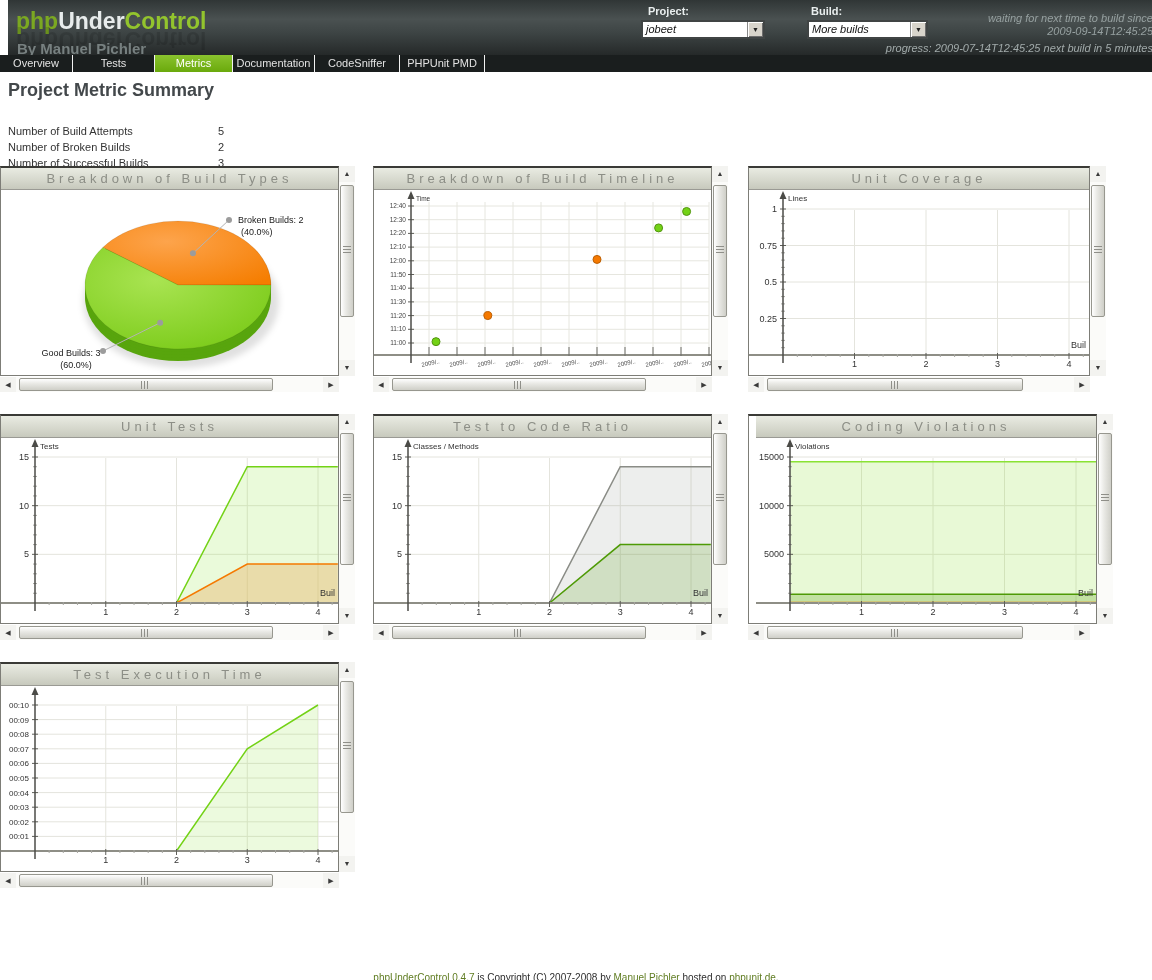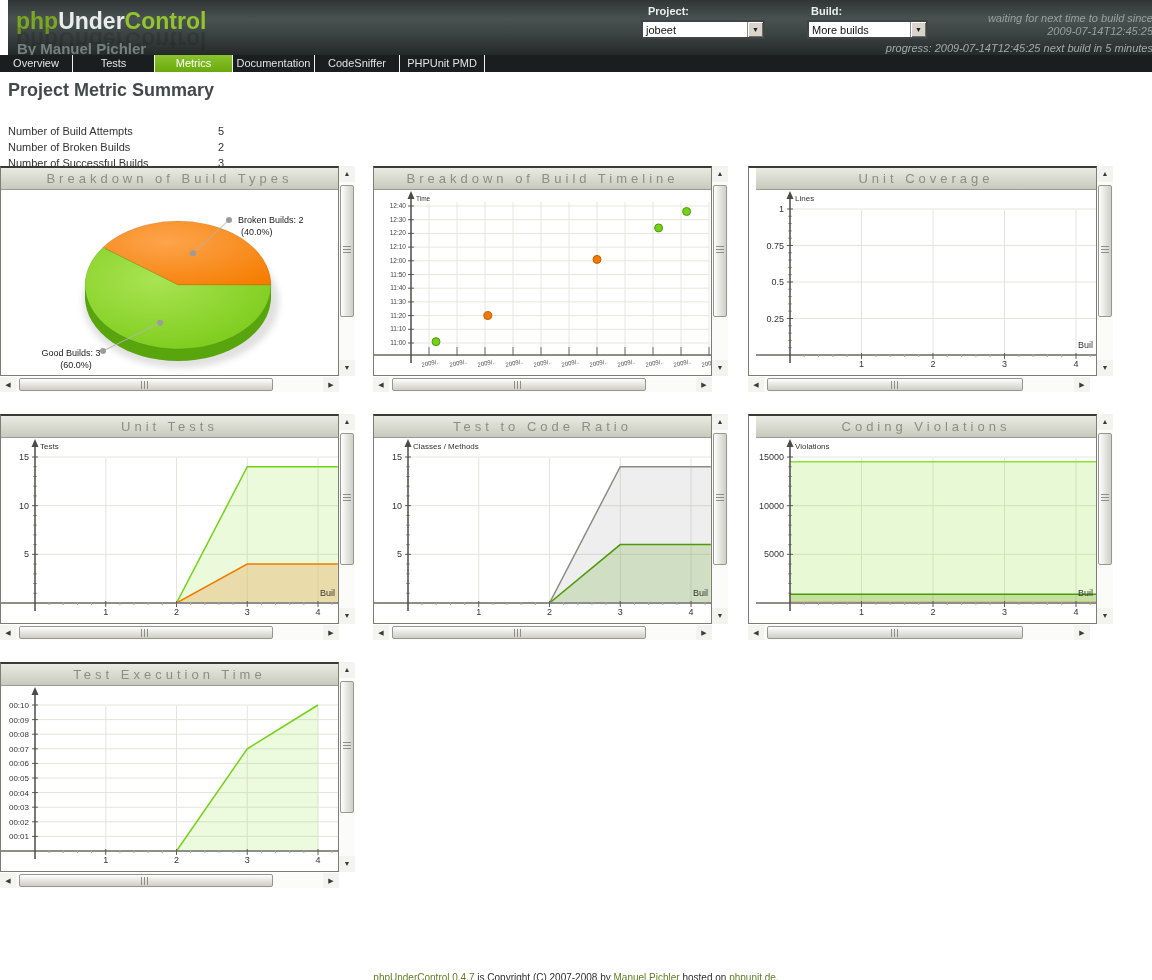--- a/index.html
+++ b/index.html
@@ -11,21 +11,21 @@
   .header { position:absolute; left:8px; top:0; width:1152px; height:55px;
     background:linear-gradient(180deg,#303636 0%,#4a5151 35%,#3d4444 60%,#252929 100%); }
   .logo { position:absolute; left:8px; top:8px; font-size:23px; font-weight:bold; letter-spacing:0; }
   .logo .lg-php { color:#7ba821; }
   .logo .lg-under { color:#e8ecec; }
   .logo .lg-control { color:#93c42d; }
   .logo-reflect { position:absolute; left:8px; top:26px; font-size:23px; font-weight:bold;
     transform:scaleY(-1); opacity:0.13; pointer-events:none; }
   .byline { position:absolute; left:9px; top:40px; font-size:15px; font-weight:bold; color:#778080; }
   .hdr-label { position:absolute; font-size:11px; font-weight:bold; color:#e9eeee; top:5px; }
-  .select { position:absolute; top:20px; height:15px; background:#fff; border:2px solid #404444; display:flex; align-items:flex-end; }
+  .select { position:absolute; top:20px; height:15px; background:#fff; border:2px solid #404444; display:flex; align-items:flex-start;font-style:italic; }
   .select-value { flex:1; font-size:11px; color:#111; padding:1px 3px; white-space:nowrap; overflow:hidden; }
   .select-btn { width:15px; background:#d8d4cb; border-left:1px solid #888;
     box-shadow:inset 1px 1px 0 #fff, inset -1px -1px 0 #6d6d6d;
     font-size:7px; color:#222; text-align:center; line-height:15px; cursor:default; }
   .status { position:absolute; right:7px; text-align:right; font-size:11px; font-style:italic; color:#96a0a0; }
   .s1 { top:12px; } .s2 { top:25px; } .s3 { top:42px; color:#a2abab; }
 
   
   .tabbar { position:absolute; left:0; top:55px; width:1152px; height:17px; background:#1a1e1e; display:flex; }
   .tab { height:17px; line-height:17px; text-align:center; font-size:11px; color:#e2e2e2;
@@ -88,21 +88,21 @@
       <span class="select-btn">▼</span>
     </div>
 
     <div class="hdr-label" style="left:803px;">Build:</div>
     <div class="select" style="left:799px; width:117px;">
       <span class="select-value">More builds</span>
       <span class="select-btn">▼</span>
     </div>
 
     <div class="status s1">waiting for next time to build since</div>
-    <div class="status s2">2009-07-14T12:45:25</div>
+    <div class="status s2">2009-09-14T12:45:25</div>
     <div class="status s3">progress: 2009-07-14T12:45:25 next build in 5 minutes</div>
   </div>
 
   <div class="tabbar">
     <div class="tab" style="width:72px;">Overview</div>
     <div class="tab" style="width:81px;">Tests</div>
     <div class="tab active" style="width:77px;">Metrics</div>
     <div class="tab" style="width:81px;">Documentation</div>
     <div class="tab" style="width:84px;">CodeSniffer</div>
     <div class="tab" style="width:84px;">PHPUnit PMD</div>
@@ -281,21 +281,21 @@
           <div class="sb-thumb h">
             <div class="grip-h"></div>
           </div>
         </div>
         <div class="sb-btn">▶</div>
       </div>
   </div>
 
   <div class="panel" style="left:748px; top:166px;">
     <div class="panel-row">
-      <div class="panel-main" style="width:340px;padding-left:7px;">
+      <div class="panel-main" style="width:340px;">
         <div class="panel-title">Unit Coverage</div>
         <div class="chart-host" style="width:340px;">
             <svg width="340" height="185" viewBox="0 0 340 185">
               <line x1="34" y1="128.5" x2="340" y2="128.5" stroke="#e4e4dd" stroke-width="1"></line>
               <line x1="34" y1="92" x2="340" y2="92" stroke="#e4e4dd" stroke-width="1"></line>
               <line x1="34" y1="55.5" x2="340" y2="55.5" stroke="#e4e4dd" stroke-width="1"></line>
               <line x1="34" y1="19" x2="340" y2="19" stroke="#e4e4dd" stroke-width="1"></line>
               <line x1="105.5" y1="20" x2="105.5" y2="165" stroke="#e4e4dd" stroke-width="1"></line>
               <line x1="177" y1="20" x2="177" y2="165" stroke="#e4e4dd" stroke-width="1"></line>
               <line x1="248.5" y1="20" x2="248.5" y2="165" stroke="#e4e4dd" stroke-width="1"></line>

